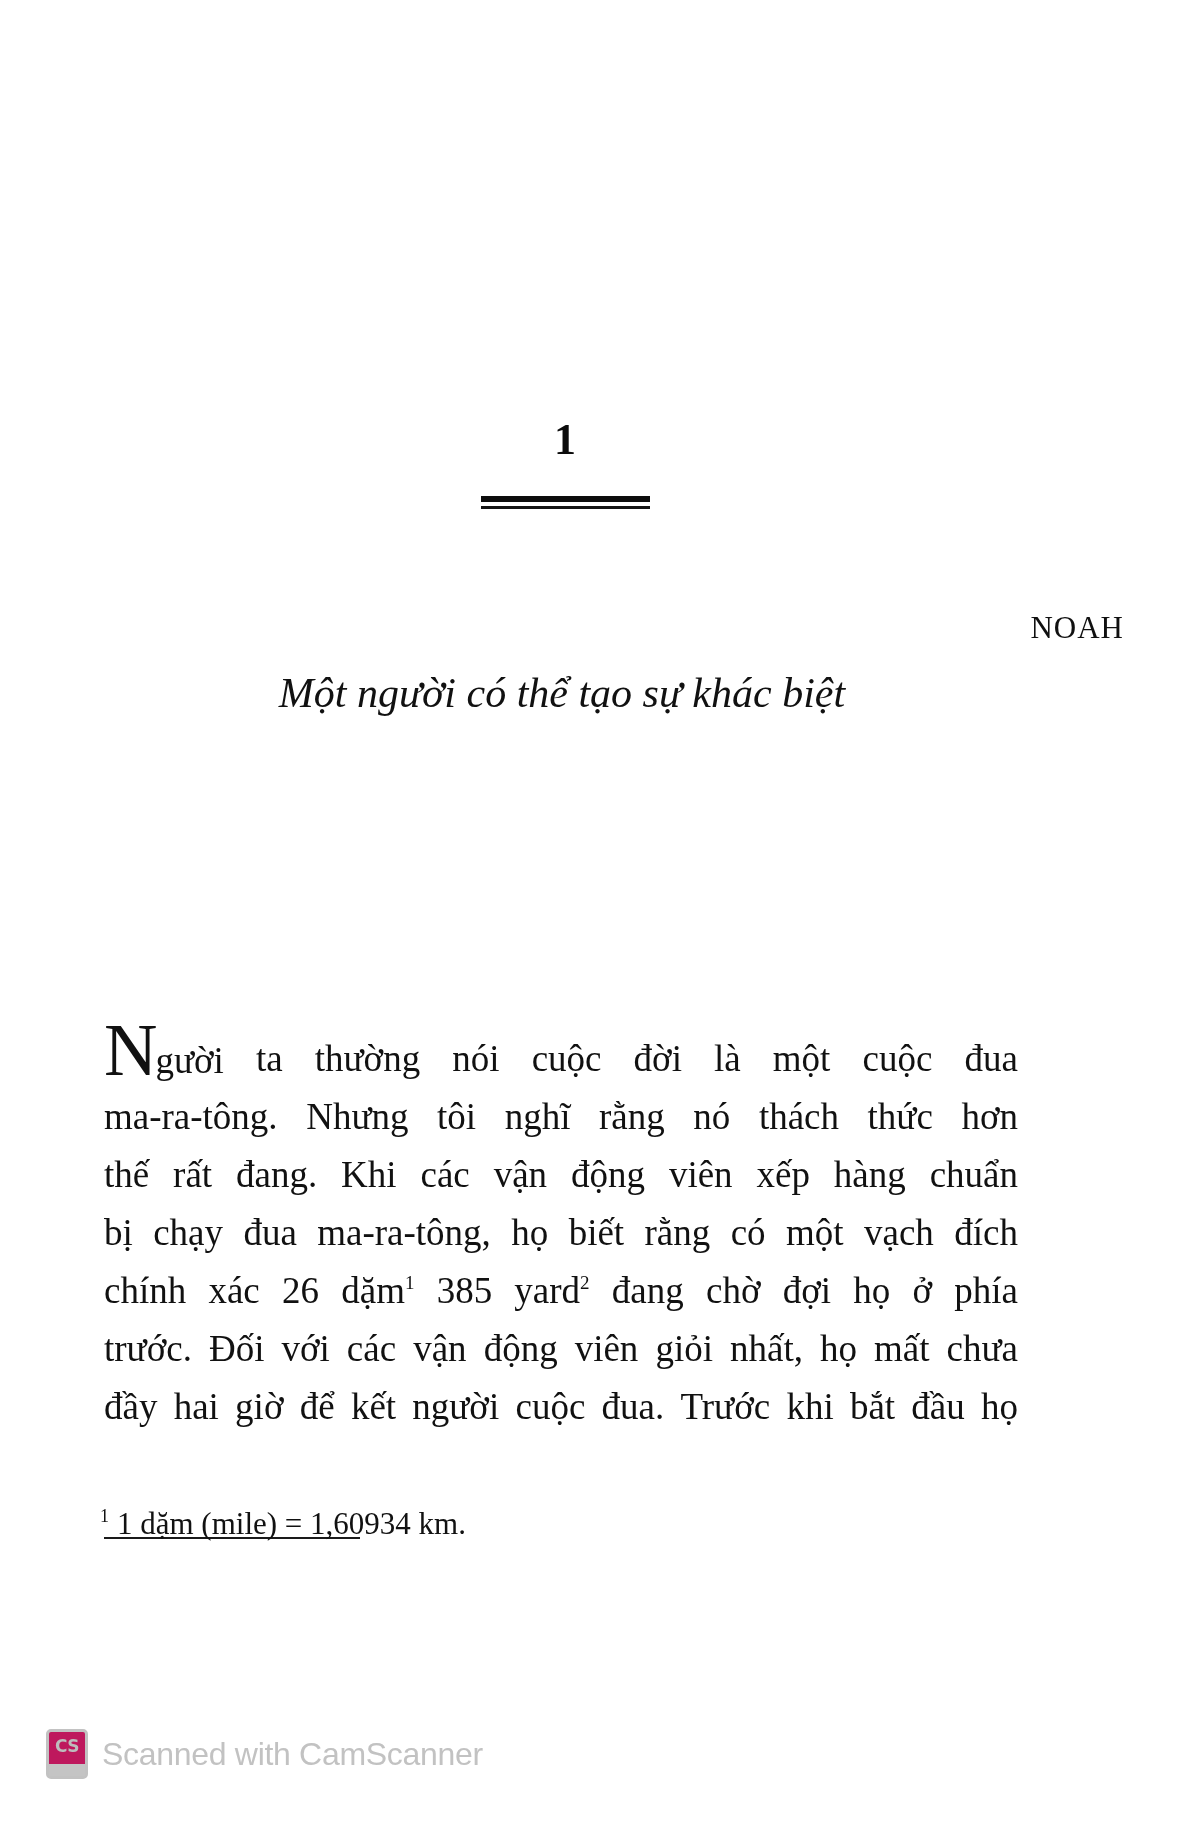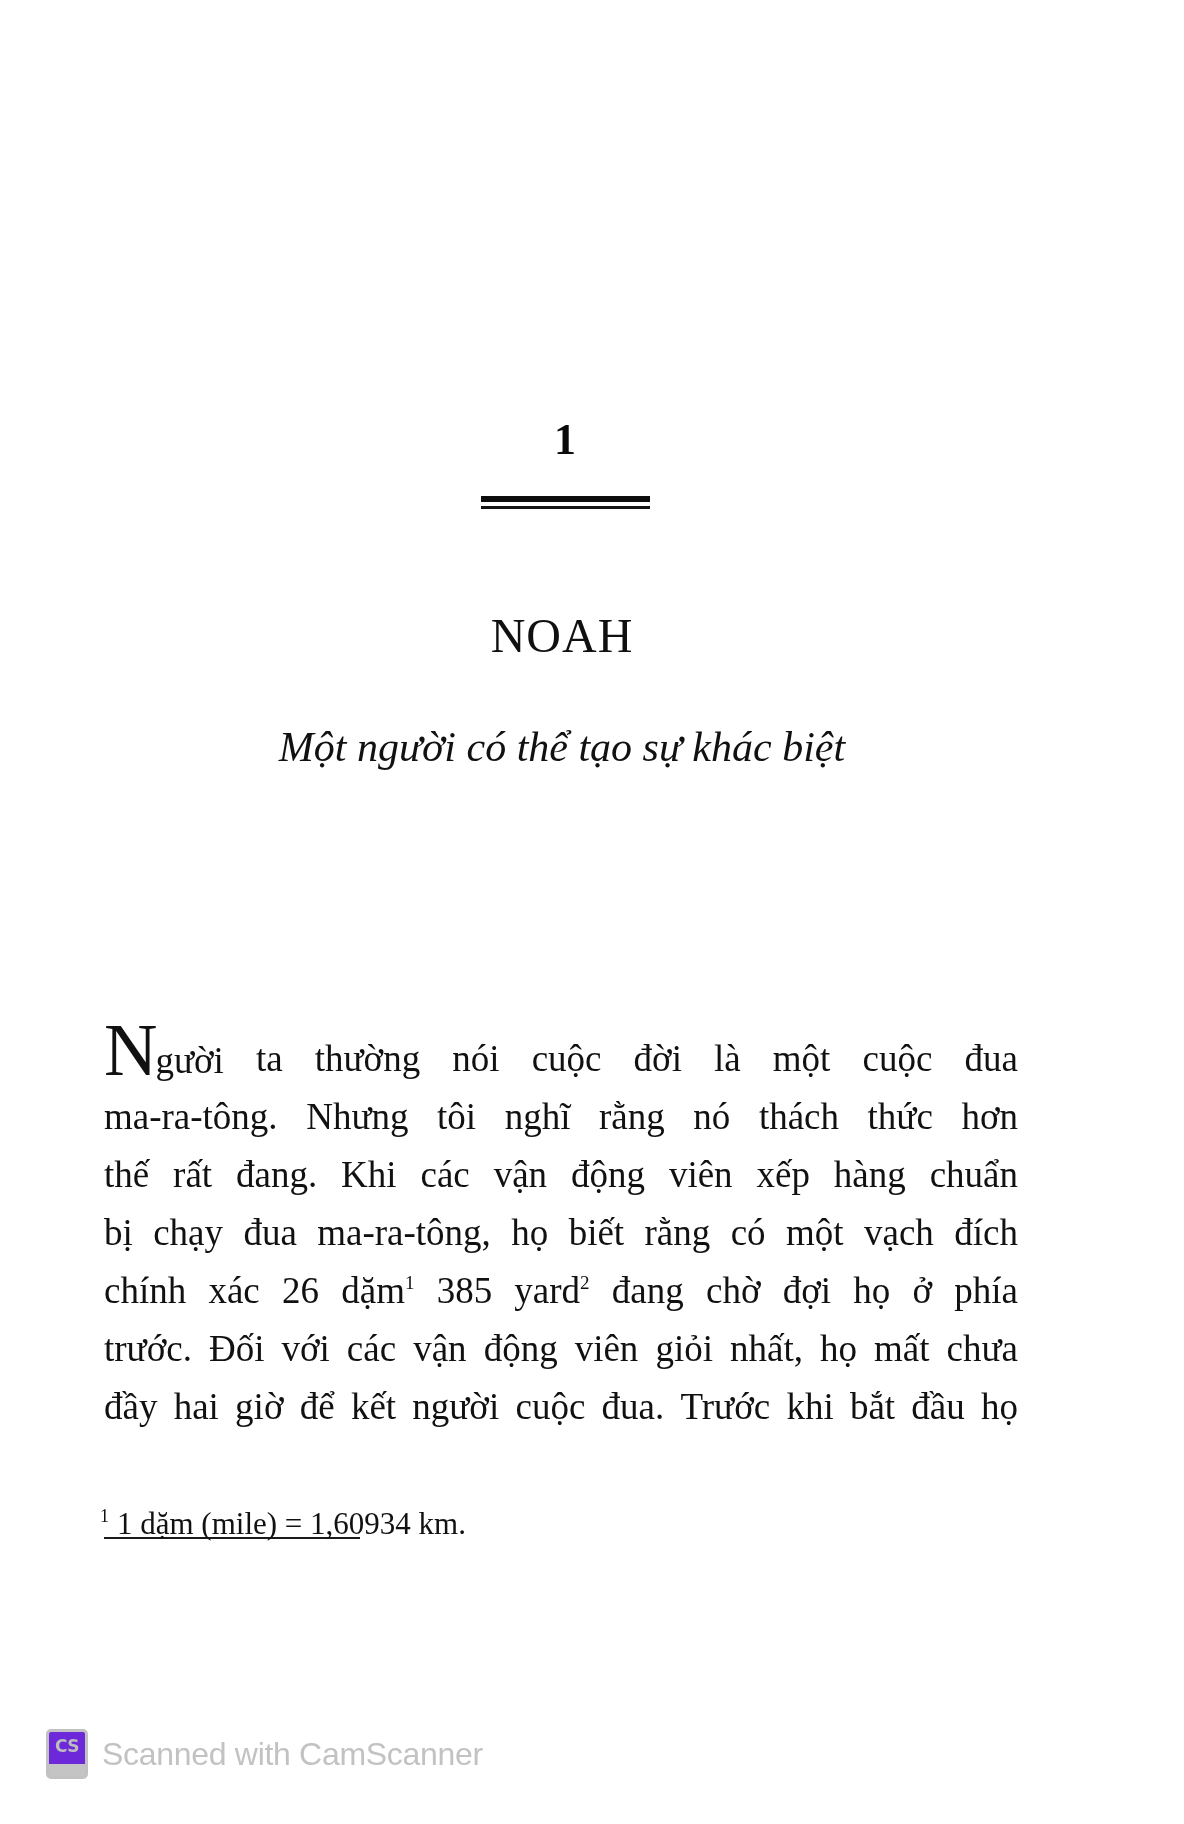--- a/index.html
+++ b/index.html
@@ -52,31 +52,31 @@
       left: 0; top: 10px;
       width: 100%;
       height: 3px;
       background: #151515;
     }
     .chapter-title {
       position: absolute;
       left: 0;
       width: 1124px;
       top: 612px;
-      text-align: center;
-      font-size: 48px;
+      text-align: right;
+      font-size: 31px;
       letter-spacing: 1px;
       line-height: 1;
       color: #101010;
     }
     .chapter-subtitle {
       position: absolute;
       left: 0;
       width: 1124px;
-      top: 726px;
+      top: 672px;
       text-align: center;
       font-size: 42px;
       font-style: italic;
       line-height: 1;
       color: #111111;
     }
     .body-text {
       position: absolute;
       left: 104px;
       width: 914px;
@@ -141,21 +141,21 @@
       align-items: center;
       color: #c4c4c4;
     }
     .watermark-logo {
       width: 42px;
       height: 50px;
       border: 3px solid #c2c2c2;
       border-radius: 5px;
       box-sizing: border-box;
       position: relative;
-      background: #6d28d9;
+      background: #be185d;
       margin-right: 14px;
     }
     .watermark-logo .logo-text {
       position: absolute;
       left: 0; right: 0; top: 4px;
       text-align: center;
       font-family: "DejaVu Sans", sans-serif;
       font-weight: bold;
       font-size: 17px;
       color: #bdbdbd;

